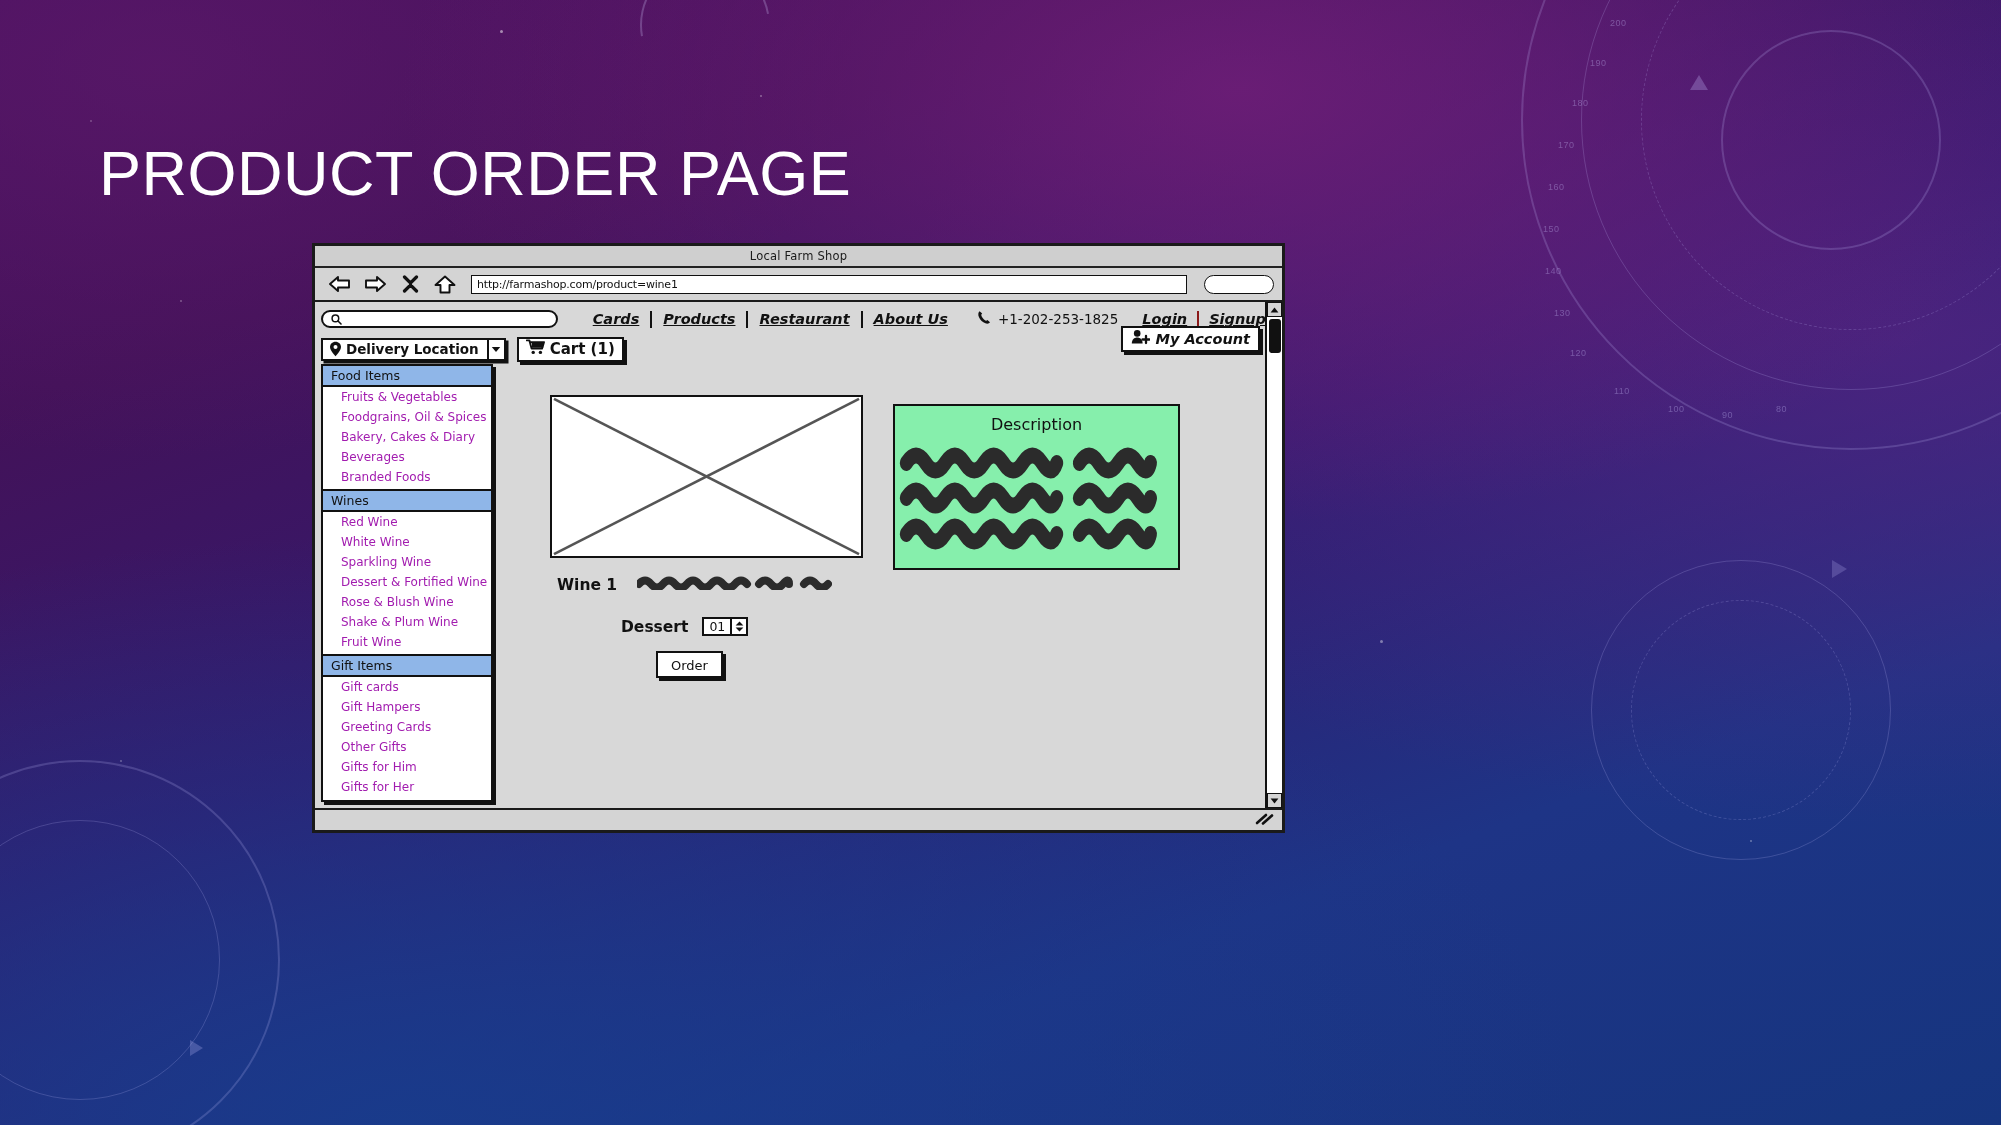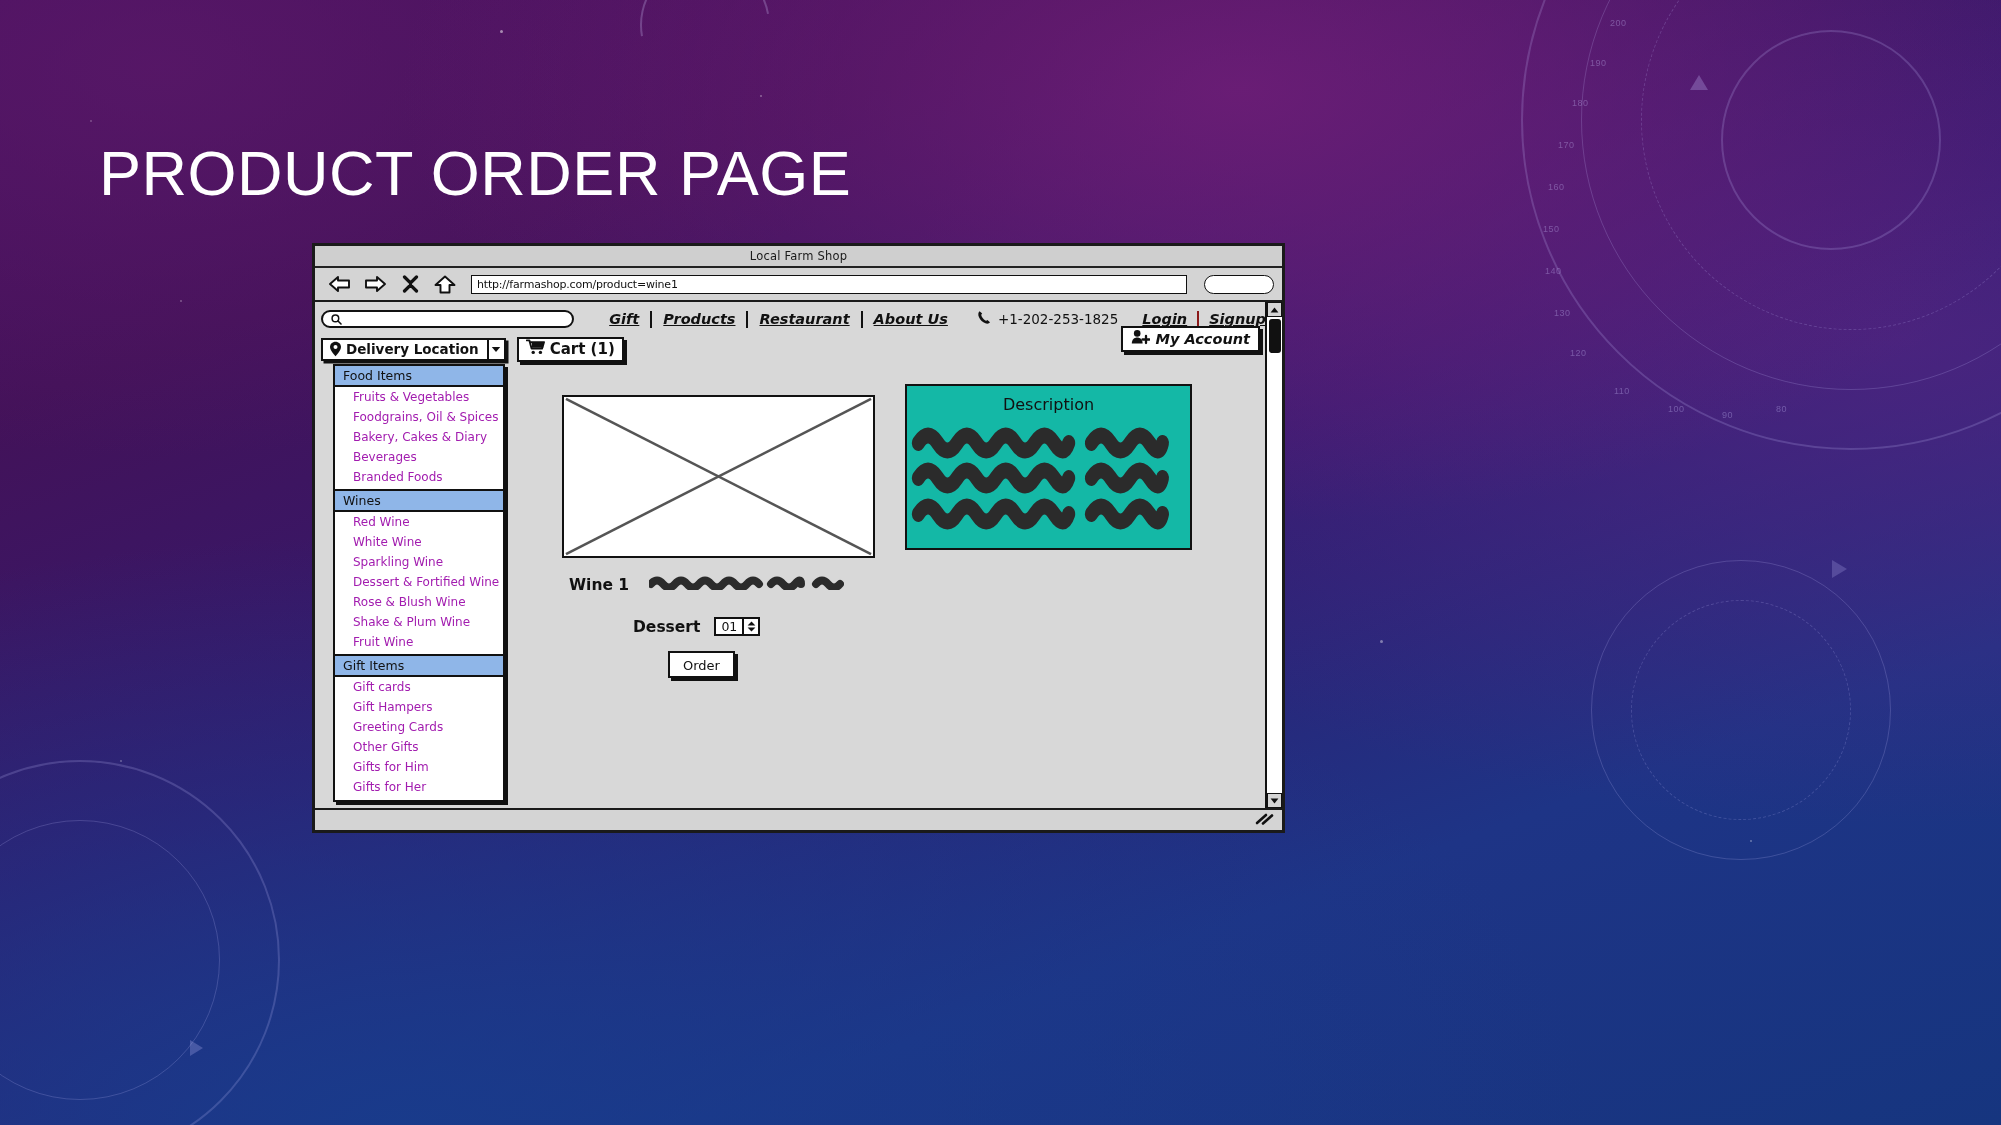--- a/index.html
+++ b/index.html
@@ -96,21 +96,21 @@
      font-family:"DejaVu Sans", sans-serif; }
   #my-account-button { position:absolute; right:22px; top:-6px; height:26px; background:#fff;
      border:2.6px solid #111; display:flex; align-items:center; padding:0 8px; gap:6px;
      box-shadow:3px 3px 0 #111; cursor:pointer; }
   #my-account-label { font-size:14.5px; font-weight:bold; font-style:italic; color:#111;
      white-space:nowrap; font-family:"DejaVu Sans", sans-serif; }
 
   
   #page-body { display:flex; height:calc(100% - 30px - 32px); }
 
-  #sidebar { width:172px; margin-left:18px; border:2.4px solid #111; background:#fff;
+  #sidebar { width:172px; margin-left:6px; border:2.4px solid #111; background:#fff;
      box-shadow:3px 3px 0 #111; height:fit-content; }
   .sb-group-header { background:#8fb6e8; border:2.2px solid #111; border-left:0; border-right:0;
      font-size:12.5px; color:#111; padding:2px 0 2px 8px; cursor:pointer;
      font-family:"DejaVu Sans", sans-serif; }
   .sb-group:first-child .sb-group-header { border-top:0; }
   .sb-item { font-size:12px; color:#a21caf; padding:3px 0 3px 18px; cursor:pointer;
      font-family:"DejaVu Sans", sans-serif; white-space:nowrap; }
 
   #content-area { flex:1; position:relative; }
 
@@ -125,22 +125,22 @@
   #quantity-stepper { display:flex; align-items:center; border:2.2px solid #111; background:#fff; height:19px; }
   #quantity-value { font-size:12.5px; color:#111; padding:3px 5px; min-width:22px; text-align:center;
      font-family:"DejaVu Sans", sans-serif; }
   #quantity-spin-box { width:16px; height:100%; border-left:2px solid #111;
      display:flex; flex-direction:column; align-items:center; justify-content:center; gap:1px; cursor:pointer; }
 
   #order-button { position:absolute; left:163px; top:287px; background:#fff; border:2.2px solid #111;
      padding:2px 13px; box-shadow:3px 3px 0 #111; cursor:pointer; }
   #order-label { font-size:13px; color:#111; font-family:"DejaVu Sans", sans-serif; }
 
-  #description-panel { position:absolute; left:400px; top:20px; width:287px; height:166px;
-     background:#14b8a6; border:2.6px solid #111; }
+  #description-panel { position:absolute; left:400px; top:40px; width:287px; height:166px;
+     background:#86efac; border:2.6px solid #111; }
   #description-title { text-align:center; font-size:16px; color:#111; margin-top:9px;
      font-family:"DejaVu Sans", sans-serif; }
 
   
   #page-scrollbar { position:absolute; right:0; top:0; width:17px; height:100%;
      background:#fff; border-left:2px solid #111; }
   .sb-arrow-btn { width:100%; height:15px; background:#d4d4d4; border:1.8px solid #111;
      display:flex; align-items:center; justify-content:center; cursor:pointer; }
   #scroll-thumb { position:absolute; top:17px; left:2px; width:12px; height:34px;
      background:#111; border-radius:3px; cursor:pointer; }
@@ -235,21 +235,21 @@
       <div id="site-search">
         <span>
           <svg width="11" height="11" viewBox="0 0 11 11">
               <circle cx="4.4" cy="4.4" r="3.3" fill="none" stroke="#111" stroke-width="1.5"></circle>
               <path d="M7 7 L10 10" stroke="#111" stroke-width="1.6" stroke-linecap="round"></path>
             </svg>
         </span>
       </div>
 
       <nav id="site-nav">
-        <span class="nav-link">Gift</span>
+        <span class="nav-link">Cards</span>
         <span class="nav-sep"></span>
         <span class="nav-link">Products</span>
         <span class="nav-sep"></span>
         <span class="nav-link">Restaurant</span>
         <span class="nav-sep"></span>
         <span class="nav-link">About Us</span>
       </nav>
 
       <div id="phone-block">
         <span>

